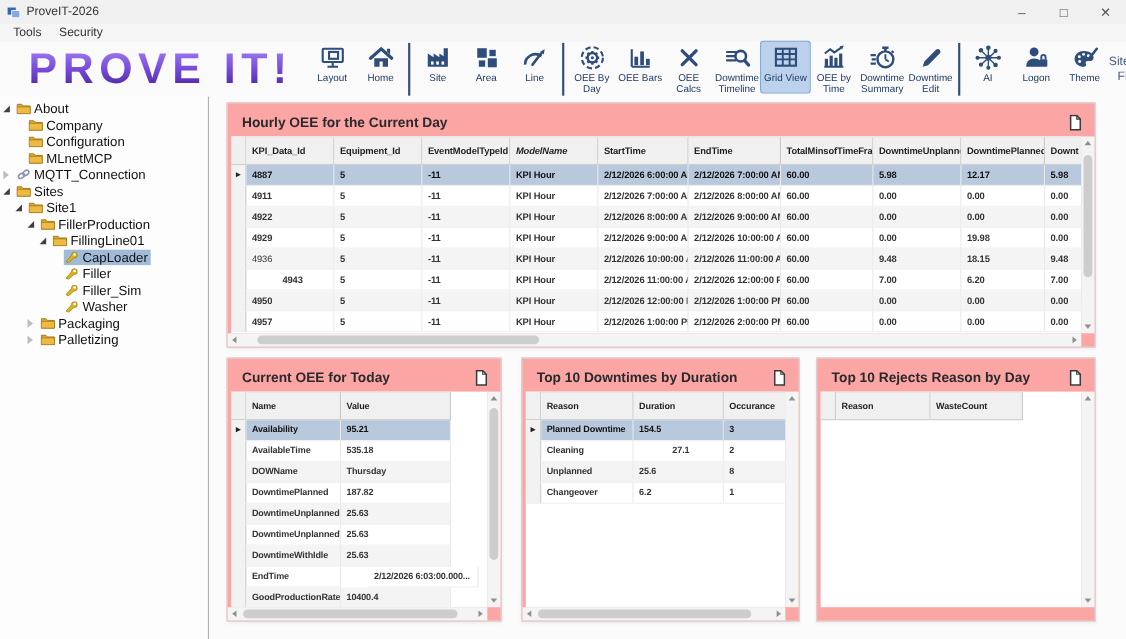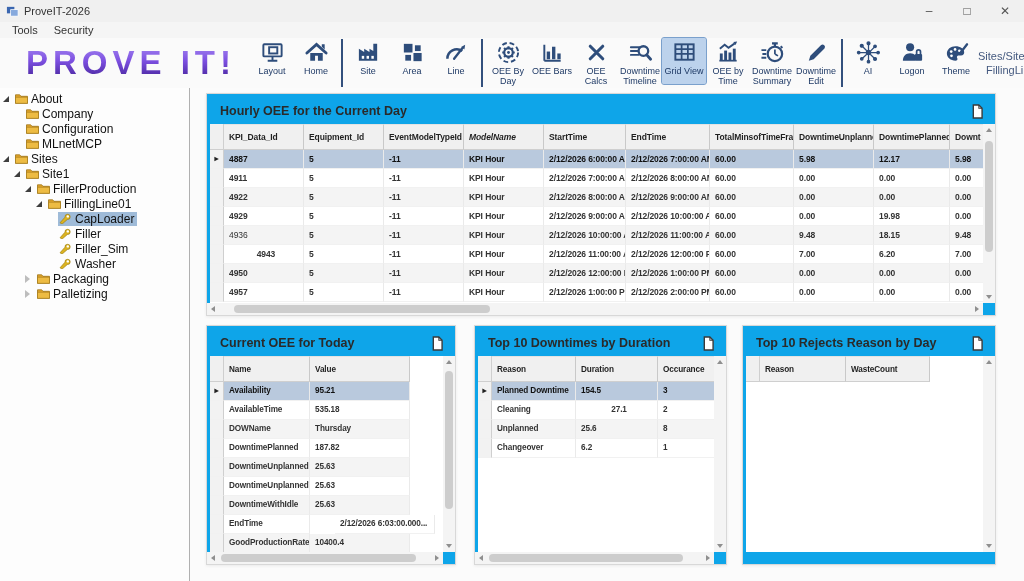--- a/index.html
+++ b/index.html
@@ -13,21 +13,21 @@
   .wctrls { margin-left:auto; display:flex; height:100%; }
   .wctrl { width:38px; text-align:center; font-size:12px; color:#555; line-height:22px; }
   .wctrl.close { font-size:12px; }
 
   
   .menubar { height:16px; background:#f5f5f5; display:flex; align-items:center; padding-left:4px; }
   .menuitem { font-size:11px; color:#333; padding:0 8px; }
 
   
   .header { height:50px; display:flex; align-items:center; background:#fafafa; }
-  .logo { margin-left:26px; font-size:33px; font-weight:800; letter-spacing:5px; white-space:nowrap;
+  .logo { margin-left:26px; font-size:39px; font-weight:800; letter-spacing:5px; white-space:nowrap;
           background:linear-gradient(180deg,#a688f2 0%,#7c4fe0 45%,#3d1d8f 100%);
           -webkit-background-clip:text; background-clip:text; color:transparent; }
   .toolbar { display:flex; align-items:flex-start; margin-left:14px; }
   .tbtn { width:44px; min-height:46px; display:flex; flex-direction:column; align-items:center; padding:2px 1px; border-radius:2px; }
   .tbtn.selected { background:#bcd2ec; outline:1px solid #7aa0cc; }
   .tbtn .icon svg { width:25px; height:25px; display:block; }
   .tlabel { font-size:9px; color:#1f3a66; text-align:center; line-height:1.15; margin-top:1px; width:100%; }
   .tsep { width:2px; background:#33507d; height:48px; margin:0 3px; align-self:center; }
   .breadcrumb { margin-left:auto; padding-right:4px; text-align:center; font-size:11px; color:#44597f; line-height:1.3; max-width:150px; }
   .breadcrumb span { display:block; }
@@ -38,21 +38,21 @@
   .trow { height:15px; display:flex; align-items:center; font-size:12px; color:#111; white-space:nowrap; }
   .tarrow { width:11px; flex:none; display:flex; align-items:center; }
   .tarrow i { display:block; width:0; height:0; }
   .tarrow.expanded i { border-bottom:6px solid #3f3f3f; border-left:6px solid transparent; }
   .tarrow.collapsed i { border-top:4px solid transparent; border-bottom:4px solid transparent; border-left:5px solid #bdbdbd; }
   .tnode { display:flex; align-items:center; gap:3px; padding:0 3px 0 1px; }
   .tnode.selected { background:#9fbbd8; }
   .trow .icon svg { width:13px; height:11px; display:block; }
 
   .content { flex:1; position:relative; background:#fbfbfb; }
-  .panel { position:absolute; background:#0ea5e9; border:1px solid #d8d8d8; box-shadow:0 1px 3px rgba(0,0,0,.07); }
+  .panel { position:absolute; background:#fca5a5; border:1px solid #d8d8d8; box-shadow:0 1px 3px rgba(0,0,0,.07); }
   .main-panel { left:16px; top:5px; width:790px; height:223px; }
   .p1 { left:16px; top:237px; width:250px; height:240px; }
   .p2 { left:284px; top:237px; width:253px; height:240px; }
   .p3 { left:552px; top:237px; width:254px; height:240px; }
   .ptitle-row { height:26px; display:flex; align-items:center; padding:8px 12px 0 13px; }
   .ptitle { font-size:12.5px; font-weight:700; color:#2a2a2a; }
   .copy-btn { margin-left:auto; display:flex; }
 
   .grid-wrap { position:absolute; left:3px; right:12px; top:30px; bottom:12px; overflow:hidden; background:#fff; }
   .grow { display:flex; height:19px; line-height:18px; }
@@ -363,20 +363,36 @@
             <span class="icon">
               <svg viewBox="0 0 13 11">
                 <path d="M0.5 1.8h4.2l1.3 1.5h6.5v7H.5z" fill="#e2a62c" stroke="#9c7318" stroke-width="0.8"></path>
                 <path d="M.5 4.2h12v6.1H.5z" fill="#edbb43" stroke="#9c7318" stroke-width="0.6"></path>
               </svg>
             </span>
             <span>MLnetMCP</span>
           </span>
         </div>
         <div class="trow" style="padding-left: 3px;">
+          <span class="tarrow collapsed">
+            <i></i>
+          </span>
+          <span class="tnode">
+            <span class="icon">
+              <svg viewBox="0 0 13 11">
+                <g fill="none" stroke="#8c97ad" stroke-width="1.5">
+                  <ellipse cx="4.5" cy="6.8" rx="3" ry="2" transform="rotate(-35 4.5 6.8)"></ellipse>
+                  <ellipse cx="8.5" cy="4.2" rx="3" ry="2" transform="rotate(-35 8.5 4.2)"></ellipse>
+                </g>
+              </svg>
+            </span>
+            <span>MQTT_Connection</span>
+          </span>
+        </div>
+        <div class="trow" style="padding-left: 3px;">
           <span class="tarrow expanded">
             <i></i>
           </span>
           <span class="tnode">
             <span class="icon">
               <svg viewBox="0 0 13 11">
                 <path d="M0.5 1.8h4.2l1.3 1.5h6.5v7H.5z" fill="#e2a62c" stroke="#9c7318" stroke-width="0.8"></path>
                 <path d="M.5 4.2h12v6.1H.5z" fill="#edbb43" stroke="#9c7318" stroke-width="0.6"></path>
               </svg>
             </span>

